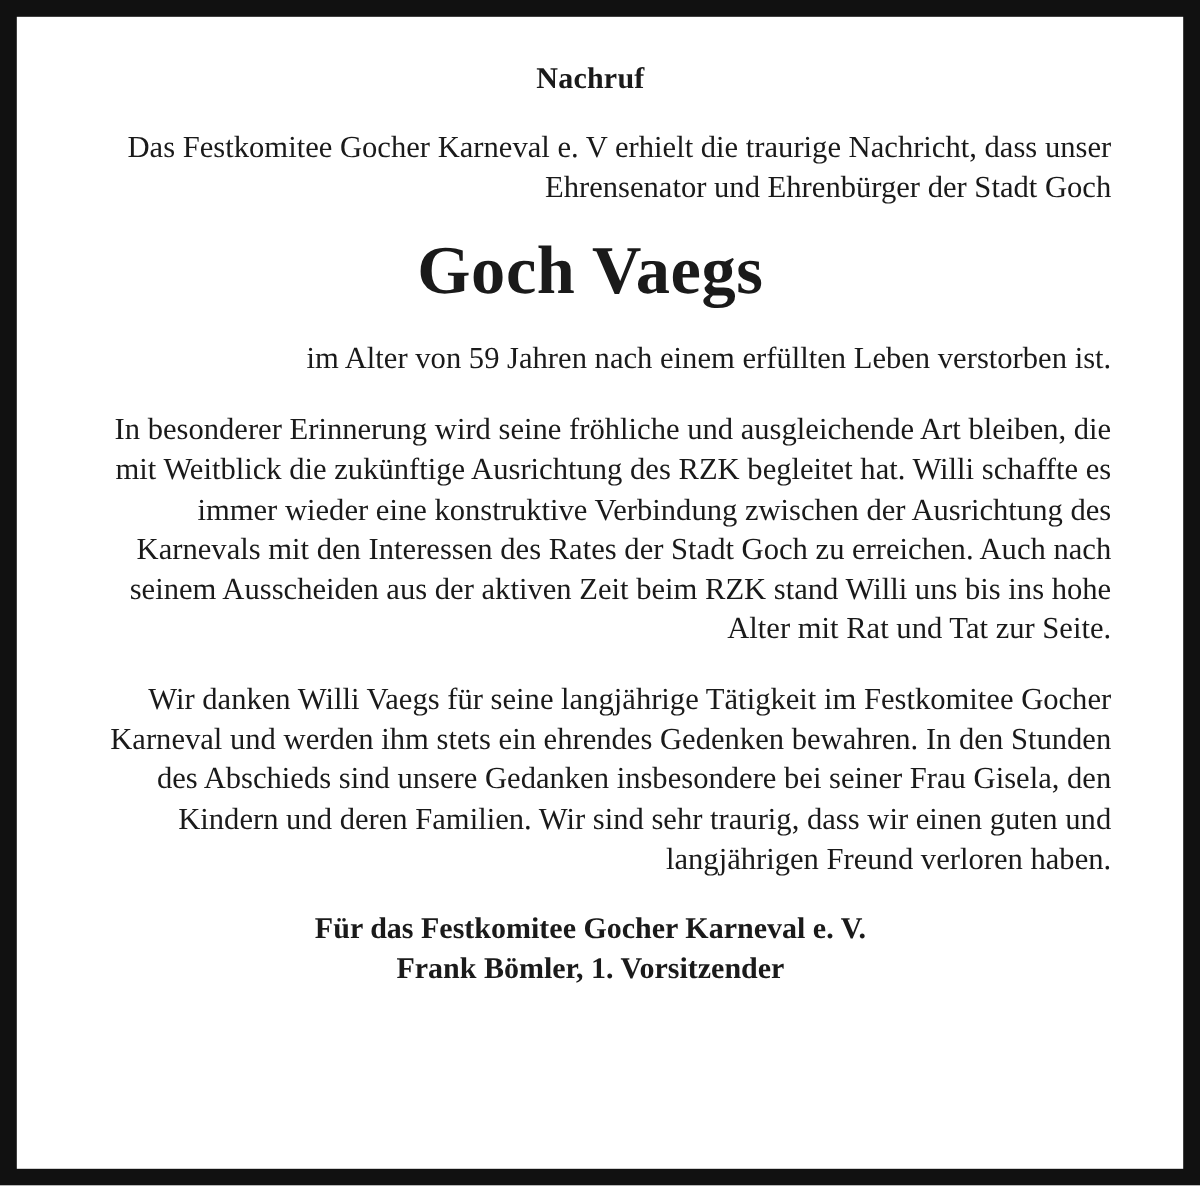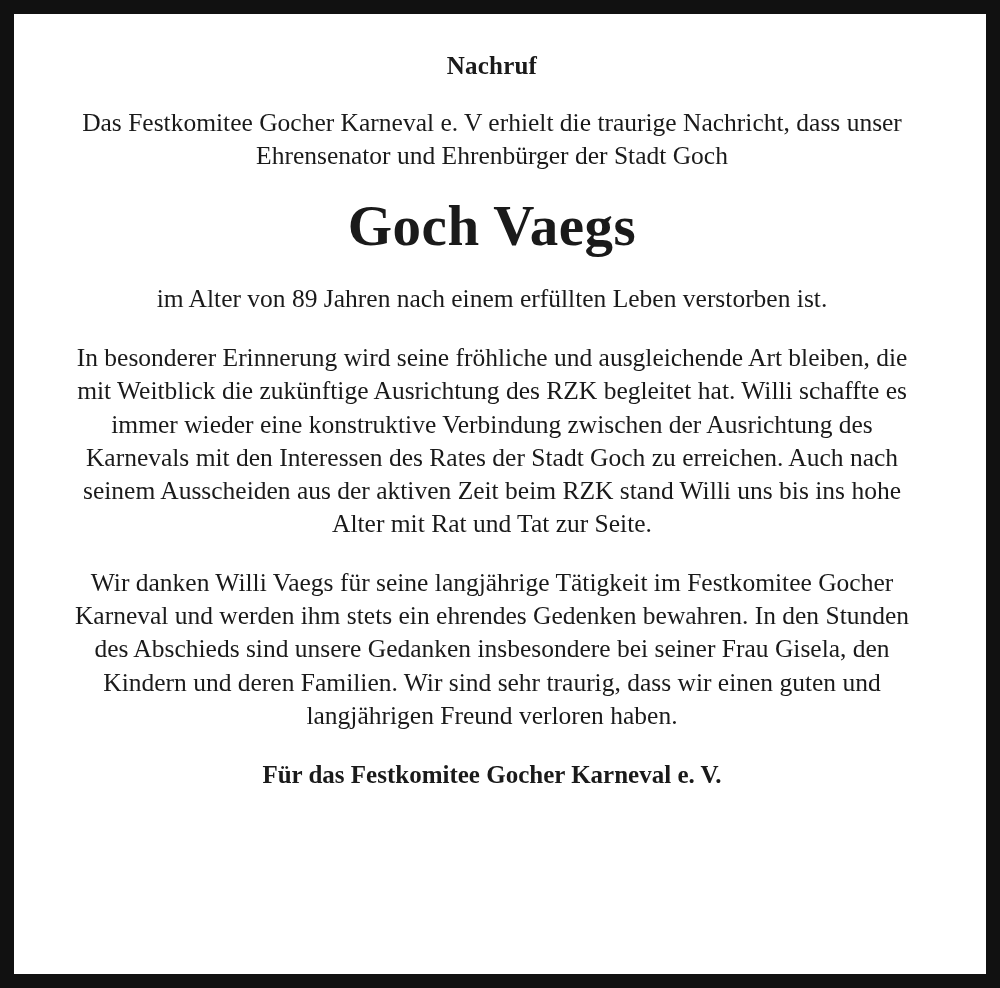--- a/index.html
+++ b/index.html
@@ -29,21 +29,21 @@
     text-align: center;
     font-weight: bold;
     font-size: 25px;
     letter-spacing: 0.2px;
     margin: 8px 0 26px 0;
   }
   p.body-text {
     font-size: 25.5px;
     line-height: 1.30;
     margin: 0 0 26px 0;
-    text-align: center;
+    text-align: right;
     hyphens: manual;
   }
   p.body-text.tight {
     margin-bottom: 20px;
   }
   .deceased-name {
     text-align: center;
     font-weight: bold;
     font-size: 57px;
     line-height: 1.05;
@@ -65,25 +65,26 @@
 
 <div class="obituary-frame">
   <div class="inner">
 
     <div class="heading">Nachruf</div>
 
     <p class="body-text tight">Das Festkomitee Gocher Karneval e. V erhielt die traurige Nachricht, dass unser Ehrensenator und Ehrenbürger der Stadt Goch</p>
 
     <div class="deceased-name">Goch Vaegs</div>
 
-    <p class="body-text">im Alter von 89 Jahren nach einem erfüllten Leben verstorben ist.</p>
+    <p class="body-text">im Alter von 59 Jahren nach einem erfüllten Leben verstorben ist.</p>
 
 
     <p class="body-text">In besonderer Erinnerung wird seine fröhliche und ausgleichende Art bleiben, die mit Weitblick die zukünftige Ausrichtung des RZK begleitet hat. Willi schaffte es immer wieder eine konstruktive Verbindung zwischen der Ausrichtung des Karnevals mit den Interessen des Rates der Stadt Goch zu erreichen. Auch nach seinem Ausscheiden aus der aktiven Zeit beim RZK stand Willi uns bis ins hohe Alter mit Rat und Tat zur Seite.</p>
 
     <p class="body-text">Wir danken Willi Vaegs für seine langjährige Tätigkeit im Festkomitee Gocher Karneval und werden ihm stets ein ehrendes Gedenken bewahren. In den Stunden des Abschieds sind unsere Gedanken insbesondere bei seiner Frau Gisela, den Kindern und deren Familien. Wir sind sehr traurig, dass wir einen guten und langjährigen Freund verloren haben.</p>
 
     <div class="signature">
       <div>Für das Festkomitee Gocher Karneval e. V.</div>
+      <div>Frank Bömler, 1. Vorsitzender</div>
     </div>
 
   </div>
 </div>
 
 </body></html>

